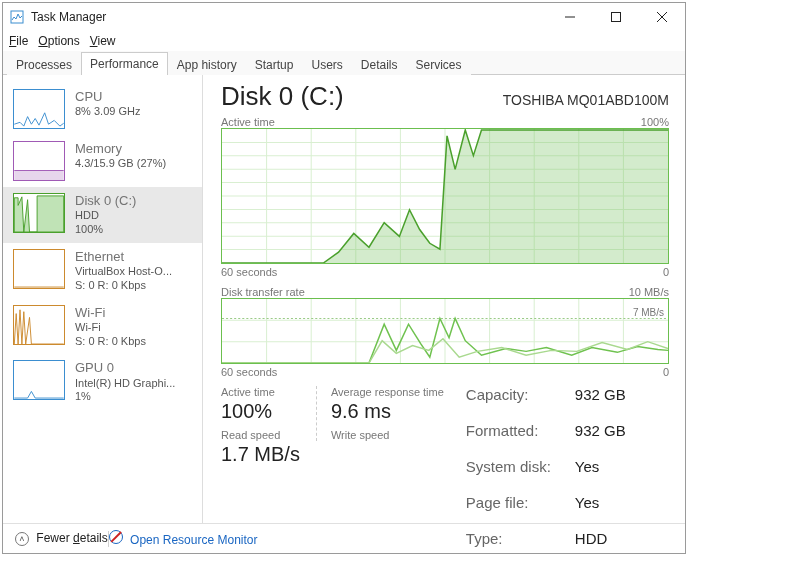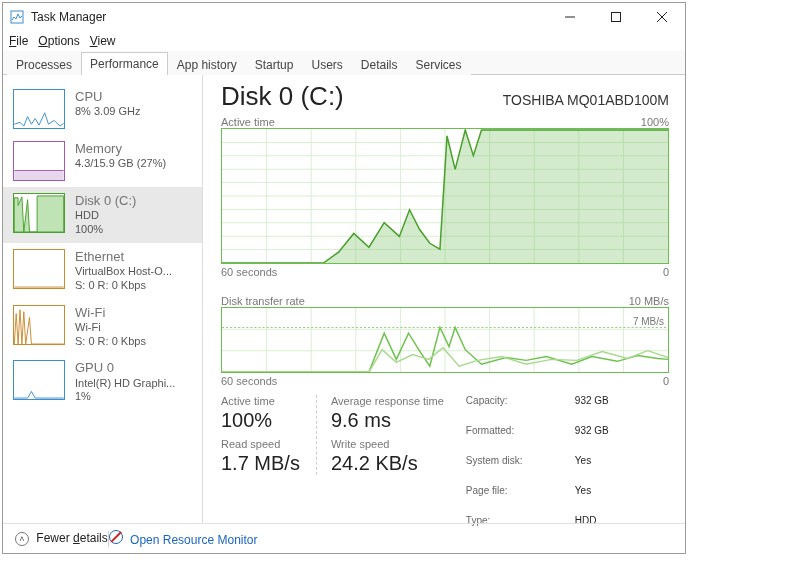--- a/index.html
+++ b/index.html
@@ -145,21 +145,21 @@
   .stats {
     margin-top: 8px;
     display: flex;
     gap: 16px;
     align-items: flex-start;
   }
   .statcol { display:flex; flex-direction:column; }
   .statlbl { font-size:11px; color:#777; }
   .statval { font-size:20px; color:#222; padding-top:2px; }
   .vline { border-left:1px dashed #ccc; padding-left:14px; }
-  .kv { display:grid; grid-template-columns:90px auto; row-gap:3px; column-gap:10px; font-size:10px; color:#666;gap:19px; }
+  .kv { display:grid; grid-template-columns:90px auto; row-gap:3px; column-gap:10px; font-size:15px; color:#666;gap:19px; }
   .kv .v { color:#222; }
   
   .footer {
     position: absolute;
     bottom: 0; left:0; right:0;
     height: 30px;
     border-top: 1px solid #e0e0e0;
     display:flex;
     align-items:center;
     padding: 0 12px;
@@ -348,21 +348,21 @@
             <polygon class="area" points="0,136 80,136 100,136 115,125 130,106 145,120 160,95 175,109 185,82 195,102 205,116 215,122 222,7 230,41 240,1 248,27 256,1 440,1 440,136"></polygon>
             <polyline class="line" points="0,136 80,136 100,136 115,125 130,106 145,120 160,95 175,109 185,82 195,102 205,116 215,122 222,7 230,41 240,1 248,27 256,1 440,1"></polyline>
           </svg>
         </div>
         <div class="chart-labels bottom">
           <span>60 seconds</span>
           <span>0</span>
         </div>
       </div>
 
-      <div class="chart-wrap" style="margin-top:17px;">
+      <div class="chart-wrap" style="margin-top:8px;">
         <div class="chart-labels">
           <span>Disk transfer rate</span>
           <span>10 MB/s</span>
         </div>
         <div class="chart lo">
           <span class="rlab" style="top:8px;">7 MB/s</span>
           <svg viewBox="0 0 440 66" preserveAspectRatio="none" style="width:100%;height:100%;">
             <g class="grid">
               <line x1="0" y1="22" x2="440" y2="22"></line>
                 <line x1="0" y1="44" x2="440" y2="44"></line>
@@ -398,21 +398,20 @@
             <span class="statval">1.7 MB/s</span>
           </div>
         </div>
         <div class="vline">
           <div class="statcol">
             <span class="statlbl">Average response time</span>
             <span class="statval">9.6 ms</span>
           </div>
           <div class="statcol" style="margin-top:6px;">
             <span class="statlbl">Write speed</span>
-            <span class="statval">24.2 KB/s</span>
           </div>
         </div>
         <div class="vline" style="border-left:none;padding-left:6px;">
           <div class="kv">
             <span>Capacity:</span>
               <span class="v">932 GB</span>
             <span>Formatted:</span>
               <span class="v">932 GB</span>
             <span>System disk:</span>
               <span class="v">Yes</span>

